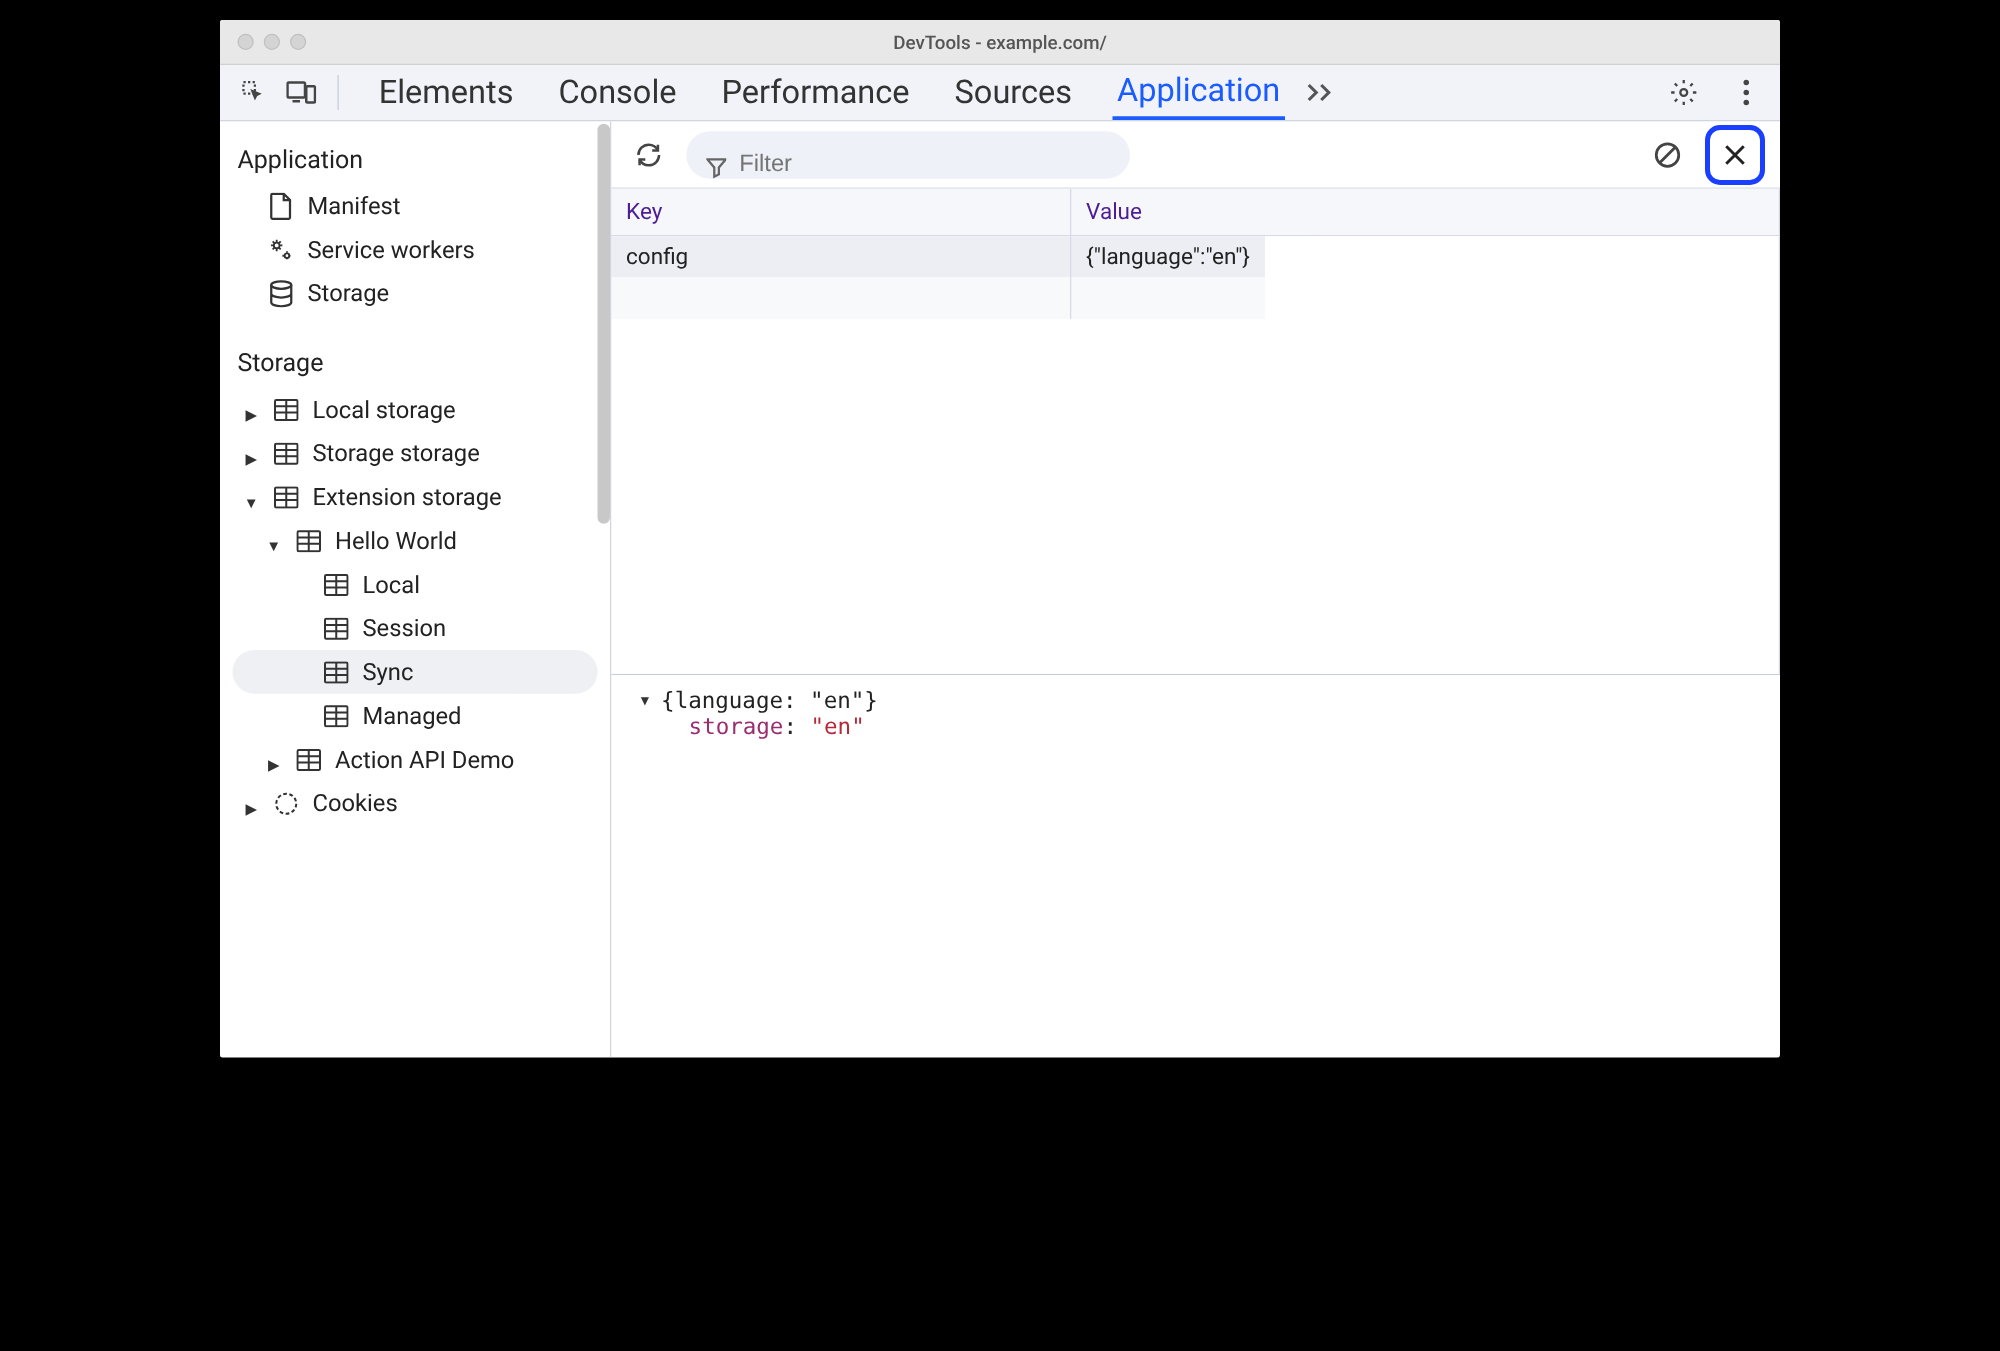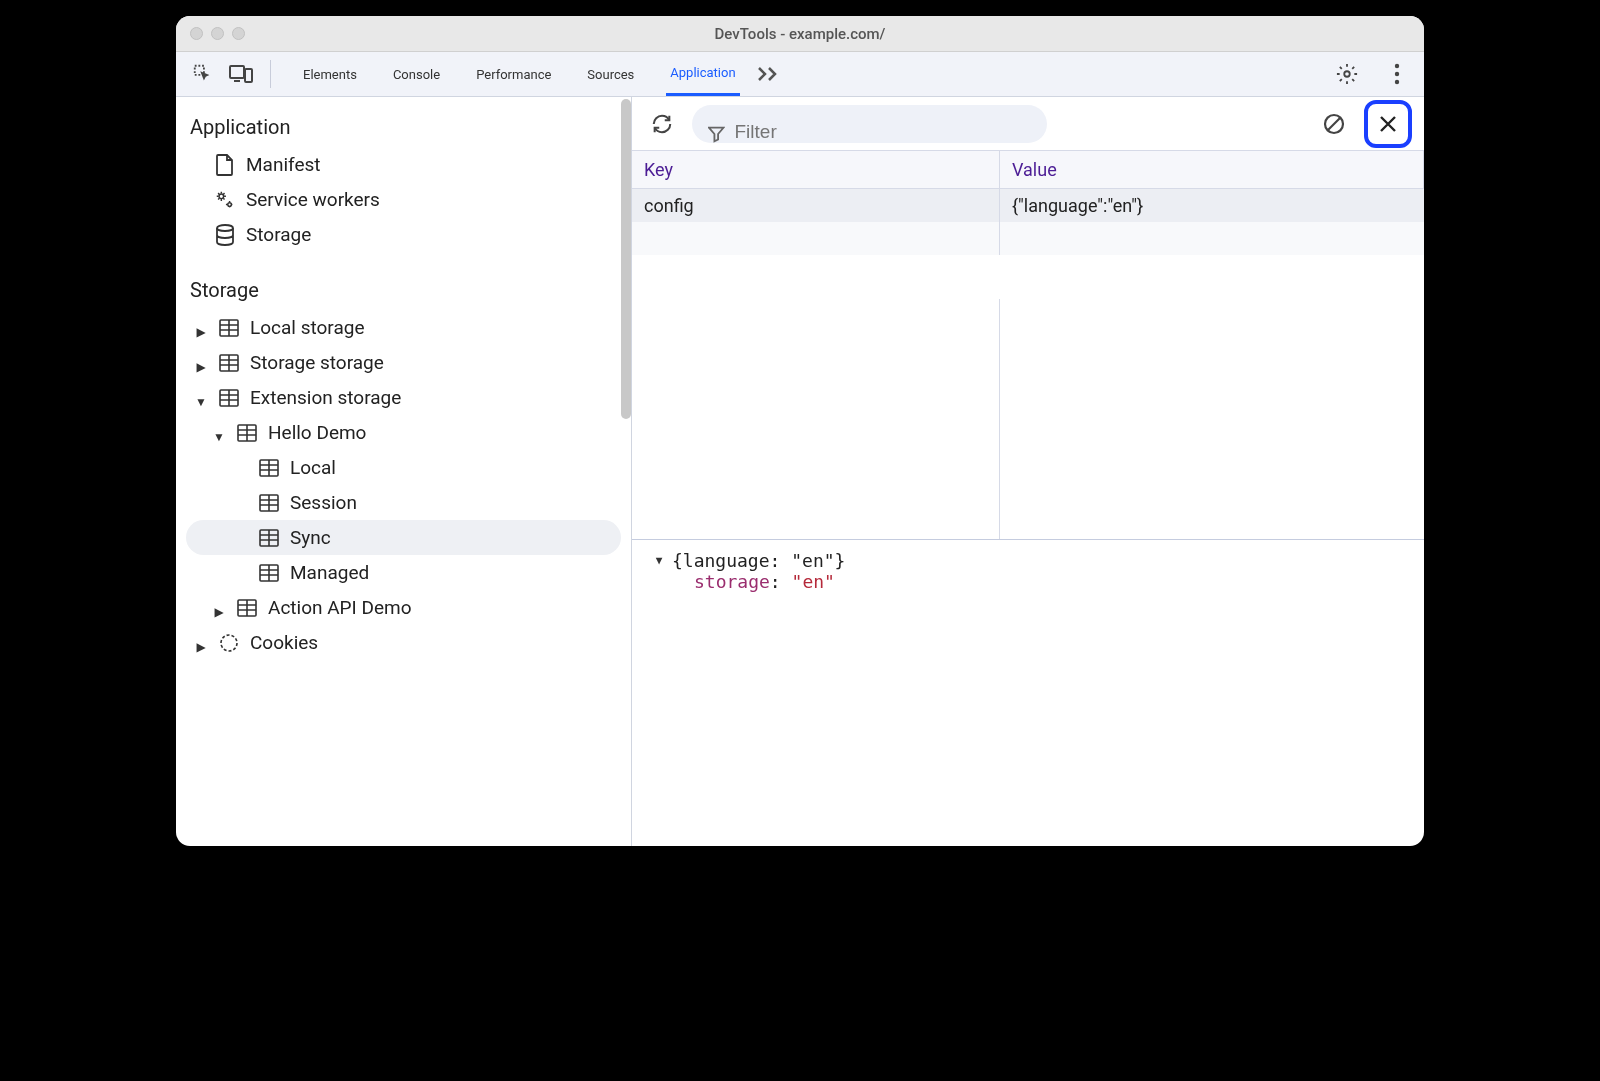--- a/index.html
+++ b/index.html
@@ -10,21 +10,21 @@
       height: 1081px;
       display: flex;
       align-items: flex-start;
       justify-content: center;
       padding-top: 16px;
     }
     .window {
       width: 1248px;
       height: 830px;
       background: #fff;
-      border-radius: 14px;
+      border-radius: 2px;
       overflow: hidden;
       box-shadow: 0 10px 40px rgba(0,0,0,0.5);
       display: flex;
       flex-direction: column;
     }
     .titlebar {
       height: 36px;
       background: #e8e8e8;
       border-bottom: 1px solid #d0d0d0;
       display: flex;
@@ -75,21 +75,21 @@
       margin: 0 10px;
     }
     .tabs {
       display: flex;
       gap: 28px;
       margin-left: 18px;
       height: 100%;
       align-items: center;
     }
     .tab {
-      font-size: 13px;
+      font-size: 26px;
       color: #333;
       cursor: pointer;
       height: 100%;
       display: flex;
       align-items: center;
       padding: 0 4px;
     }
     .tab.active {
       color: #1a5cff;
       border-bottom: 3px solid #1a5cff;
@@ -403,21 +403,21 @@
       </div>
 
       <div class="tree-item indent-2">
         <span class="disclosure">▼</span>
         <span class="item-icon">
           <svg width="20" height="18" viewBox="0 0 20 18" fill="none" stroke="#333" stroke-width="1.6">
               <rect x="1" y="1" width="18" height="16" rx="1"></rect>
               <path d="M1 6h18M1 11h18M10 1v16"></path>
             </svg>
         </span>
-        <span>Hello Demo</span>
+        <span>Hello World</span>
       </div>
 
       <div class="tree-item indent-3">
         <span class="item-icon">
           <svg width="20" height="18" viewBox="0 0 20 18" fill="none" stroke="#333" stroke-width="1.6">
               <rect x="1" y="1" width="18" height="16" rx="1"></rect>
               <path d="M1 6h18M1 11h18M10 1v16"></path>
             </svg>
         </span>
         <span>Local</span>
@@ -505,21 +505,21 @@
               </svg>
           </div>
         </div>
       </div>
 
       <div class="data-table">
         <div class="table-head">
           <div class="th th-key">Key</div>
           <div class="th th-value">Value</div>
         </div>
-        <div class="table-body" style="flex-direction:column;gap:44px;">
+        <div class="table-body" style="gap:44px;">
           <div class="table-rows">
             <div class="tr odd">
               <div class="td">config</div>
               <div class="td">{"language":"en"}</div>
             </div>
             <div class="tr even">
               <div class="td">&nbsp;</div>
               <div class="td">&nbsp;</div>
             </div>
           </div>

